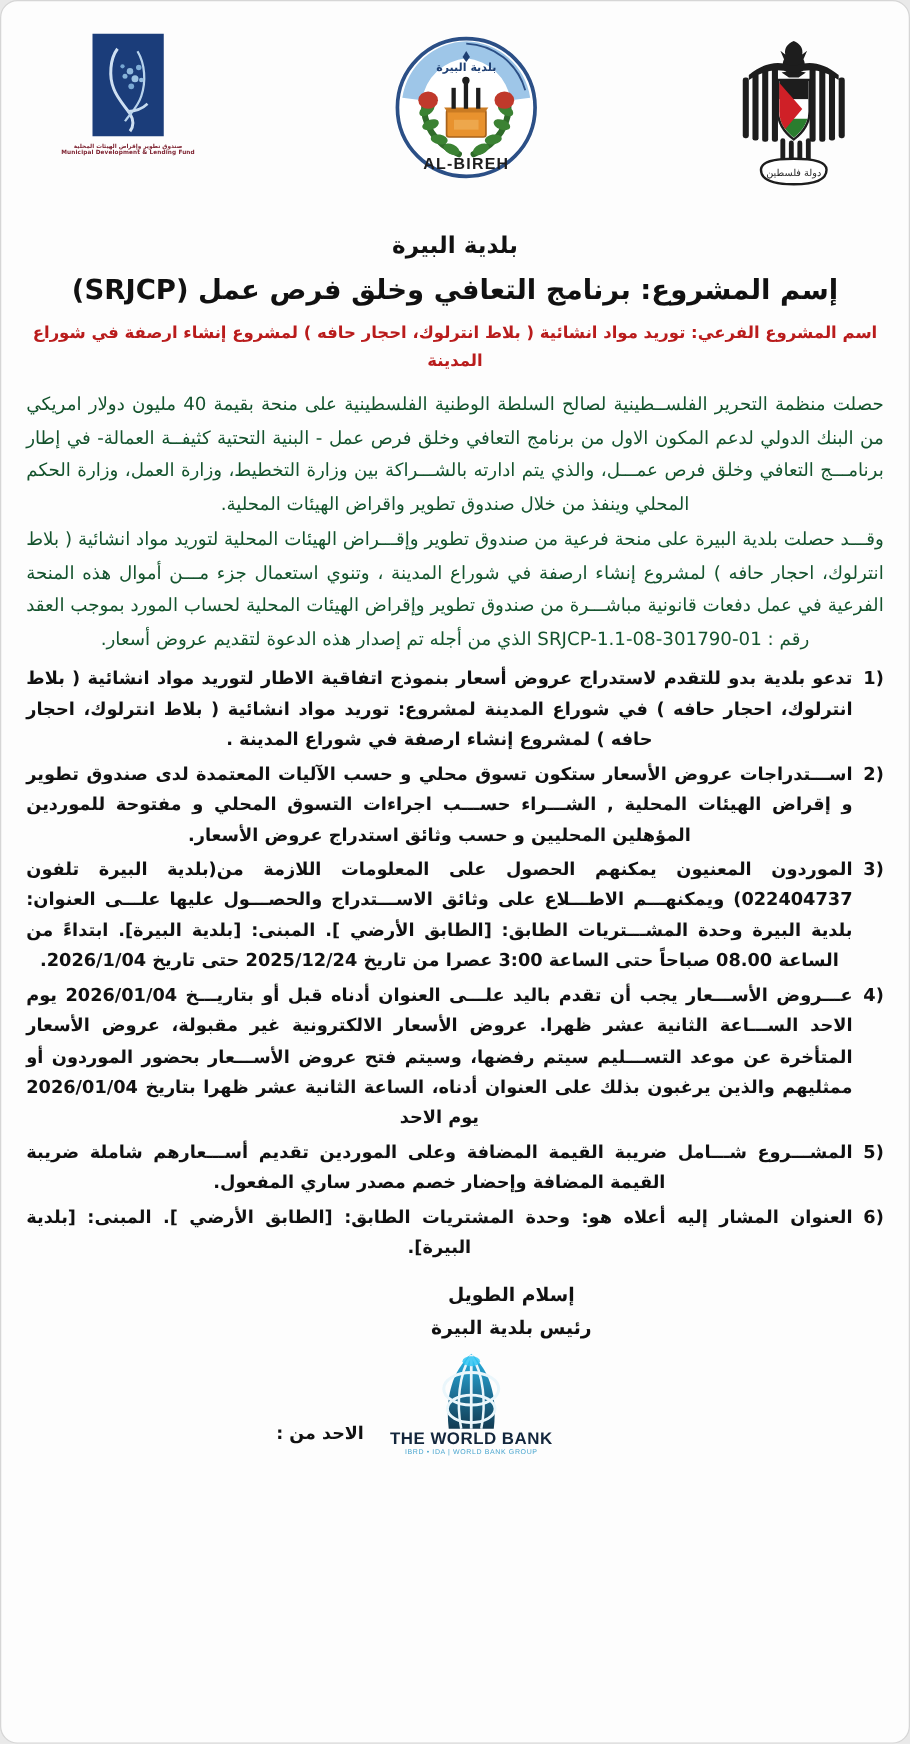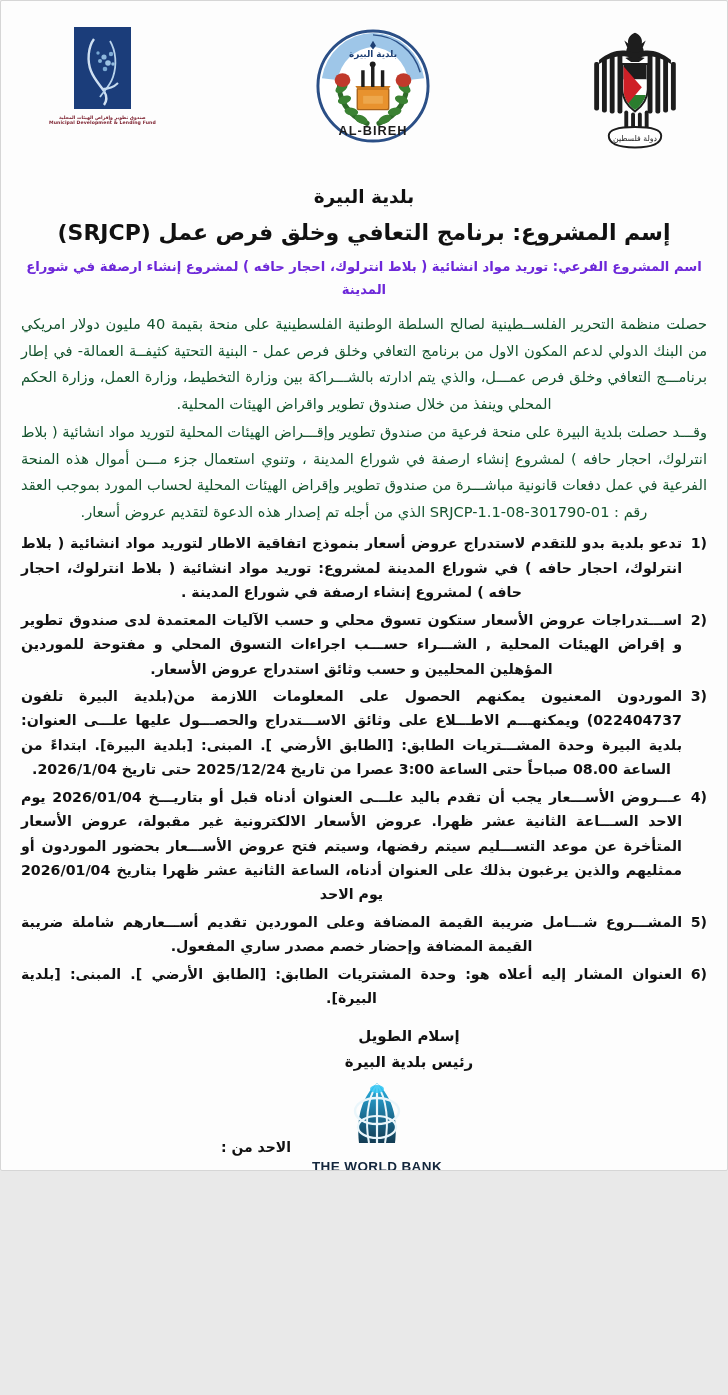--- a/index.html
+++ b/index.html
@@ -4,24 +4,24 @@
 <title>Al-Bireh Municipality Tender Notice</title>
 <style>
   *{box-sizing:border-box;margin:0;padding:0;}
   html,body{
     width:728px;height:1395px;
     background:#e9e9e9;
     font-family:"DejaVu Sans","Liberation Sans",sans-serif;
   }
   .page{
     position:relative;
-    width:728px;height:1171px;
+    width:728px;height:1395px;
     background:#fdfdfd;
     border:1px solid #d6d6d6;
-    border-radius:2px;
+    border-radius:14px;
     overflow:hidden;
     padding:0 14px;
   }
 
   
   .logo-row{
     display:flex;
     align-items:flex-start;
     justify-content:space-between;
     height:176px;
@@ -56,21 +56,21 @@
   }
   .t-sub{
     font-size:18.5px;font-weight:bold;color:#111;
     line-height:1.7;
   }
   .t-proj{
     font-size:22px;font-weight:bold;color:#111;
     line-height:1.9;
   }
   .t-subproj{
-    font-size:13.2px;font-weight:bold;color:#6d28d9;
+    font-size:13.2px;font-weight:bold;color:#b91c1c;
     line-height:1.7;padding:2px 2px 0 2px;
   }
 
   
   .body-wrap{padding:10px 6px 0 6px;}
   .para{
     font-size:14.6px;
     font-weight:normal;
     color:#14532d;
     line-height:1.82;
@@ -122,21 +122,21 @@
     align-items:flex-start;
     justify-content:center;
     gap:16px;
     padding-right:60px;
   }
   .fund-label{
     font-size:14px;font-weight:bold;color:#111;
     align-self:flex-end;
     padding-bottom:44px;
   }
-  .wb{display:flex;flex-direction:column;align-items:center;width:140px;gap:16px;}
+  .wb{display:flex;flex-direction:column;align-items:center;width:140px;}
   .wb svg{display:block;}
   .wb-name{
     font-size:13.5px;font-weight:bold;color:#13263c;
     letter-spacing:.4px;direction:ltr;margin-top:-2px;
     font-family:"Liberation Sans",sans-serif;
   }
   .wb-sub{
     font-size:5.6px;color:#4aa6cf;letter-spacing:.5px;direction:ltr;
     margin-top:1px;font-family:"Liberation Sans",sans-serif;
   }

